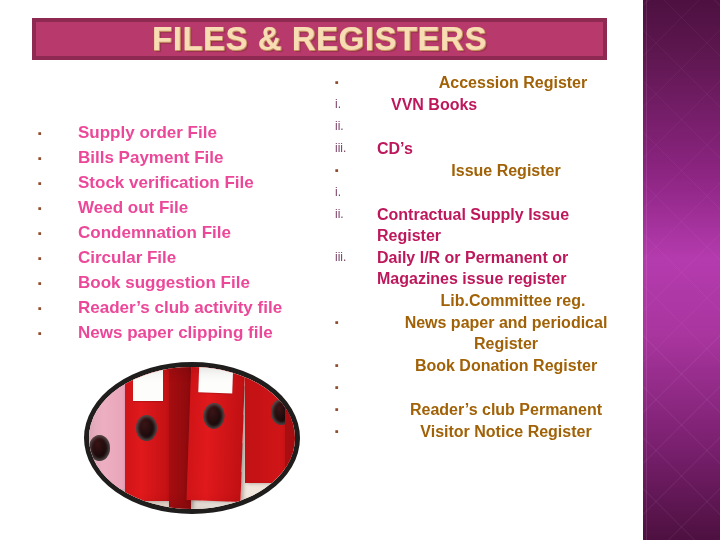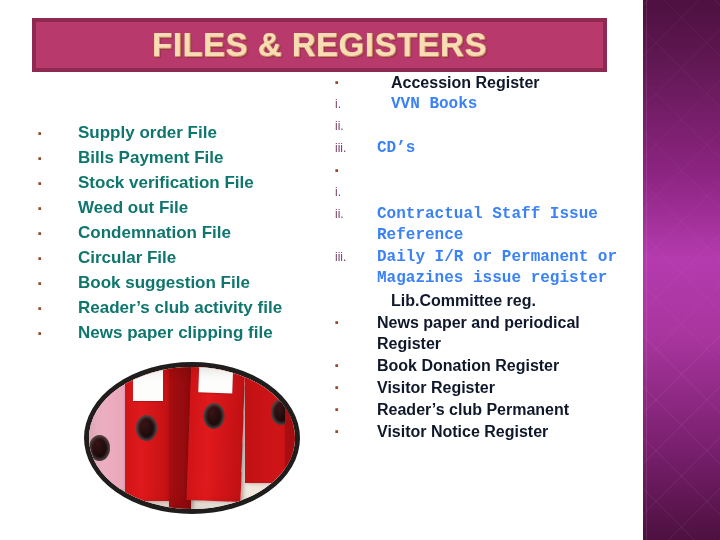--- a/index.html
+++ b/index.html
@@ -38,21 +38,21 @@
   }
   #side-band .edgeline {
     position: absolute; left: 3px; top: 0; width: 1px; height: 100%;
     background: rgba(255,255,255,0.10);
   }
 
   
   #title-bar {
     position: absolute;
     left: 32px; top: 18px;
-    width: 575px; height: 54px;
+    width: 575px; height: 42px;
     background: #b8396b;
     border: 4px solid #8e2a52;
     box-sizing: border-box;
     display: flex;
     align-items: center;
     justify-content: center;
   }
   #title-text {
     font-size: 33px;
     font-weight: bold;
@@ -86,21 +86,21 @@
 
   
   #left-col .li { margin-bottom: 3px; }
   #left-col .marker {
     width: 40px;
     color: #8e4c2c;
     font-size: 11px;
     line-height: 22px;
   }
   #left-col .ltxt {
-    color: #0f766e;
+    color: #ec4899;
     font-size: 17px;
     font-weight: 600;
     line-height: 22px;
   }
 
   
   #right-col .li { margin-bottom: 1px; }
   #right-col .marker {
     width: 42px;
     font-size: 11px;
@@ -110,22 +110,22 @@
   #right-col .li.numbered .marker {
     color: #7d4368;
     font-size: 12px;
     font-style: normal;
   }
   #right-col .ltxt {
     font-size: 16px;
     font-weight: bold;
     line-height: 21px;
   }
-  #right-col .li.brown .ltxt { color: #3b82f6; font-weight: 600; font-family: Liberation Mono, monospace; }
-  #right-col .li.black .ltxt { color: #0f172a; }
+  #right-col .li.brown .ltxt { color: #be185d; font-weight: 600; }
+  #right-col .li.black .ltxt { color: #a16207; text-align: center; }
   #right-col .li.nomarker .marker { visibility: hidden; }
   #right-col .li.pad .ltxt { padding-left: 14px; }
 
   
   #photo {
     position: absolute;
     left: 84px; top: 362px;
     width: 216px; height: 152px;
     border-radius: 50%;
     border: 5px solid #201d1d;
@@ -238,47 +238,47 @@
     </div>
     <div class="li brown numbered">
       <span class="marker">ii.</span>
     </div>
     <div class="li brown numbered">
       <span class="marker">iii.</span>
       <span class="ltxt">CD’s</span>
     </div>
     <div class="li black">
       <span class="marker">▪</span>
+      <span class="ltxt">Issue  Register</span>
     </div>
     <div class="li brown numbered">
       <span class="marker">i.</span>
     </div>
     <div class="li brown numbered">
       <span class="marker">ii.</span>
-      <span class="ltxt">Contractual Staff Issue Reference</span>
+      <span class="ltxt">Contractual Supply Issue Register</span>
     </div>
     <div class="li brown numbered">
       <span class="marker">iii.</span>
       <span class="ltxt">Daily I/R or Permanent or Magazines issue register</span>
     </div>
     <div class="li black  nomarker pad">
       <span class="marker"></span>
       <span class="ltxt">Lib.Committee reg.</span>
     </div>
     <div class="li black">
       <span class="marker">▪</span>
       <span class="ltxt">News paper and periodical Register</span>
     </div>
     <div class="li black">
       <span class="marker">▪</span>
       <span class="ltxt">Book Donation Register</span>
     </div>
     <div class="li black">
       <span class="marker">▪</span>
-      <span class="ltxt">Visitor Register</span>
     </div>
     <div class="li black">
       <span class="marker">▪</span>
       <span class="ltxt">Reader’s club Permanent</span>
     </div>
     <div class="li black">
       <span class="marker">▪</span>
       <span class="ltxt">Visitor Notice Register</span>
     </div>
   </div>

